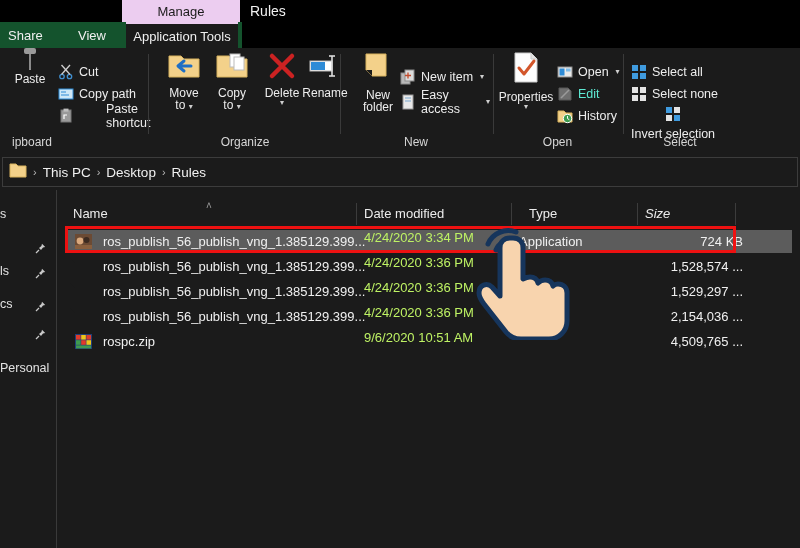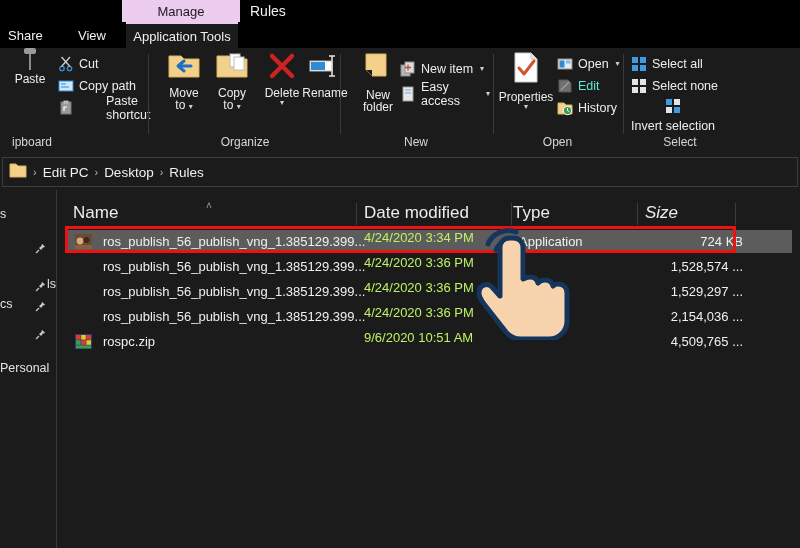--- a/index.html
+++ b/index.html
@@ -19,21 +19,21 @@
     background: #eccdf0; color: #1b1b1b;
     display: flex; align-items: center; justify-content: center;
     font-size: 13px;
   }
   .ctx-title {
     position: absolute; left: 250px; top: 0; height: 22px;
     display: flex; align-items: center; font-size: 14px; color: #f2f2f2;
   }
 
   
-  .tabrow2 { position: absolute; left: 0; top: 22px; width: 800px; height: 26px; background: #000000; }
+  .tabrow2 { position: absolute; left: 0; top: 22px; width: 800px; height: 26px; background: #14532d; }
   .tabrow2::after{
     content:""; position:absolute; left:242px; top:0; width:558px; height:26px; background:#000;
   }
   .tab2 {
     position: absolute; top: 0; height: 26px; display: flex; align-items: center;
     font-size: 13px; color: #f0f0f0; z-index: 2;
   }
   .tab2.t-share { left: 8px; }
   .tab2.t-view  { left: 78px; }
   .tab2.t-apptools {
@@ -53,21 +53,21 @@
   .bigbtn {
     position: absolute; display: flex; flex-direction: column;
     align-items: center; width: 52px; top: 4px;
   }
   .bigbtn .lbl { font-size: 12px; color: #ededed; text-align: center; line-height: 12px; margin-top: 3px; }
   .bigbtn .lbl2 { font-size: 12px; color: #ededed; text-align: center; line-height: 12px; }
   .caret { font-size: 8px; color: #cfcfcf; line-height: 8px; }
 
   .smallbtn {
     position: absolute; display: flex; align-items: center; gap: 5px;
-    font-size: 12.5px; color: #ededed; height: 19px;
+    font-size: 12.5px; color: #ededed; height: 19px; margin-top: 8px;
   }
   .smallbtn.disabled { color: #5eead4; }
   .smallbtn .dd { font-size: 8px; color: #cfcfcf; margin-left: 2px; }
 
   
   .ic { display: inline-block; position: relative; flex: 0 0 auto; }
   .ic16 { width: 16px; height: 16px; }
   .clipboard { width: 24px; height: 30px; background: #c9c9c9; border: 1px solid #8a8a8a; border-radius: 2px; }
   .clipboard::before{ content:""; position:absolute; left:50%; top:-4px; transform:translateX(-50%);
     width:12px; height:6px; background:#9a9a9a; border-radius:2px; }
@@ -86,21 +86,21 @@
   .navrow { position: absolute; left: 0; width: 56px; height: 24px; display: flex; align-items: center; }
   .navrow .ntext { font-size: 12.5px; color: #e2e2e2; white-space: nowrap; padding-left: 0px; }
   .pin { position: absolute; right: 10px; top: 6px; width: 11px; height: 11px; color: #c9c9c9; }
   .navdiv { position: absolute; left: 56px; top: 190px; width: 1px; height: 358px; background: #3a3a3a; }
 
   
   .filepane { position: absolute; left: 57px; top: 190px; width: 743px; height: 358px; background: #1b1b1b; }
   .colhead { position: absolute; left: 0; top: 8px; width: 743px; height: 30px; }
   .colhead .ch {
     position: absolute; top: 0; height: 30px; display: flex; align-items: center;
-    font-size: 17px; color: #ececec; padding-left: 8px;
+    font-size: 13px; color: #ececec; padding-left: 8px;
   }
   .colhead .chdiv { position: absolute; top: 5px; width: 1px; height: 22px; background: #3c3c3c; }
   .sortmark { position: absolute; left: 149px; top: 2px; font-size: 10px; color: #9e9e9e; }
 
   .row { position: absolute; left: 8px; width: 727px; height: 23px; }
   .row .fname {
     position: absolute; left: 38px; top: 0; height: 23px; display: flex; align-items: center;
     font-size: 13px; color: #f0f0f0; white-space: nowrap;
   }
   .row .fdate {
@@ -369,41 +369,41 @@
     </div>
   </div>
 
   <div class="addrbar">
     <span class="ic">
       <svg width="18" height="15" viewBox="0 0 18 15">
         <path d="M1 1 h6 l2 2 h8 v11 H1 Z" fill="#f3d18a" stroke="#d8b35e" stroke-width="1"></path>
       </svg>
     </span>
     <span class="crumbsep">›</span>
-    <span class="crumb">Edit PC</span>
+    <span class="crumb">This PC</span>
     <span class="crumbsep">›</span>
     <span class="crumb">Desktop</span>
     <span class="crumbsep">›</span>
     <span class="crumb">Rules</span>
   </div>
 
   <div class="navpane">
     <div class="navrow" style="top:10px;">
       <span class="ntext">s</span>
     </div>
     <div class="navrow" style="top:42px;">
       <span class="ntext"></span>
       <span class="pin">
         <svg width="11" height="11" viewBox="0 0 11 11">
             <path d="M7 0.8 L10.2 4 L8 4.6 L6 7 L4 5 L6.4 3 Z" fill="#c9c9c9"></path>
             <line x1="4" y1="7" x2="1" y2="10" stroke="#c9c9c9" stroke-width="1.2"></line>
           </svg>
       </span>
     </div>
-    <div class="navrow" style="top:80px;padding-left:47px;">
+    <div class="navrow" style="top:67px;">
       <span class="ntext">ls</span>
       <span class="pin">
         <svg width="11" height="11" viewBox="0 0 11 11">
             <path d="M7 0.8 L10.2 4 L8 4.6 L6 7 L4 5 L6.4 3 Z" fill="#c9c9c9"></path>
             <line x1="4" y1="7" x2="1" y2="10" stroke="#c9c9c9" stroke-width="1.2"></line>
           </svg>
       </span>
     </div>
     <div class="navrow" style="top:100px;">
       <span class="ntext">cs</span>
@@ -435,21 +435,21 @@
     <div class="colhead">
       <div class="sortmark">˄</div>
       <div class="ch" style="left:8px; width:291px;">
         <span>Name</span>
       </div>
       <div class="chdiv" style="left:299px;"></div>
       <div class="ch" style="left:299px; width:155px;">
         <span>Date modified</span>
       </div>
       <div class="chdiv" style="left:454px;"></div>
-      <div class="ch" style="left:448px; width:126px;">
+      <div class="ch" style="left:464px; width:126px;">
         <span>Type</span>
       </div>
       <div class="chdiv" style="left:580px;"></div>
       <div class="ch" style="left:580px; width:98px;font-style:italic;">
         <span>Size</span>
       </div>
       <div class="chdiv" style="left:678px;"></div>
     </div>
 
     <div class="row selected" style="top:40px;">

